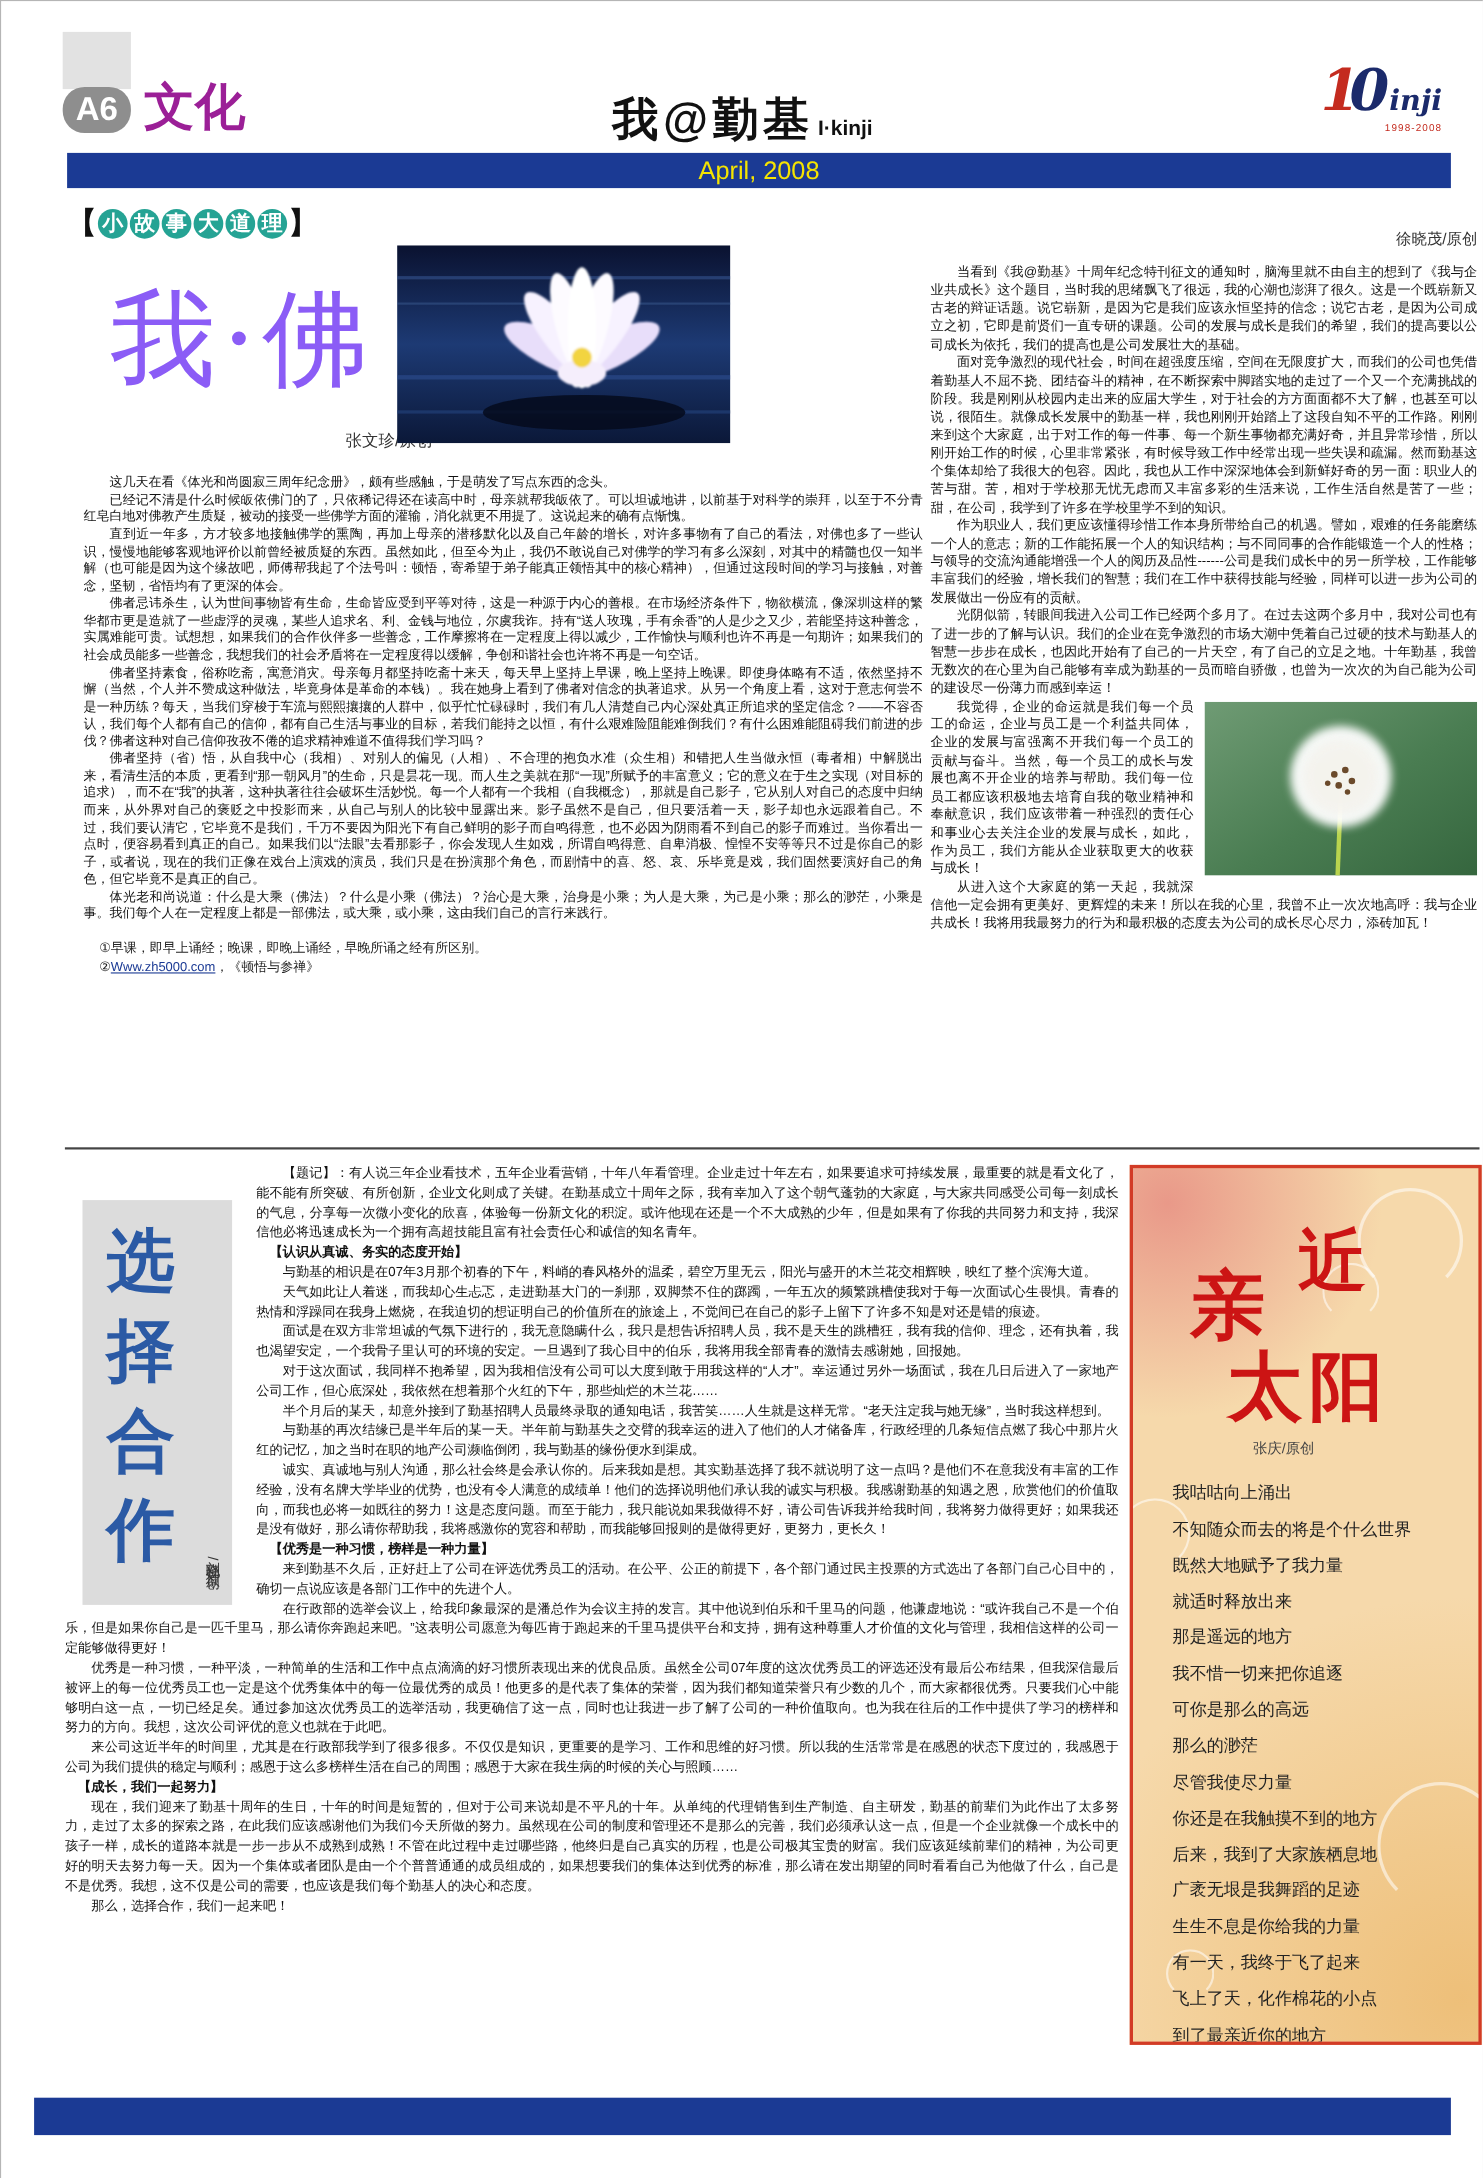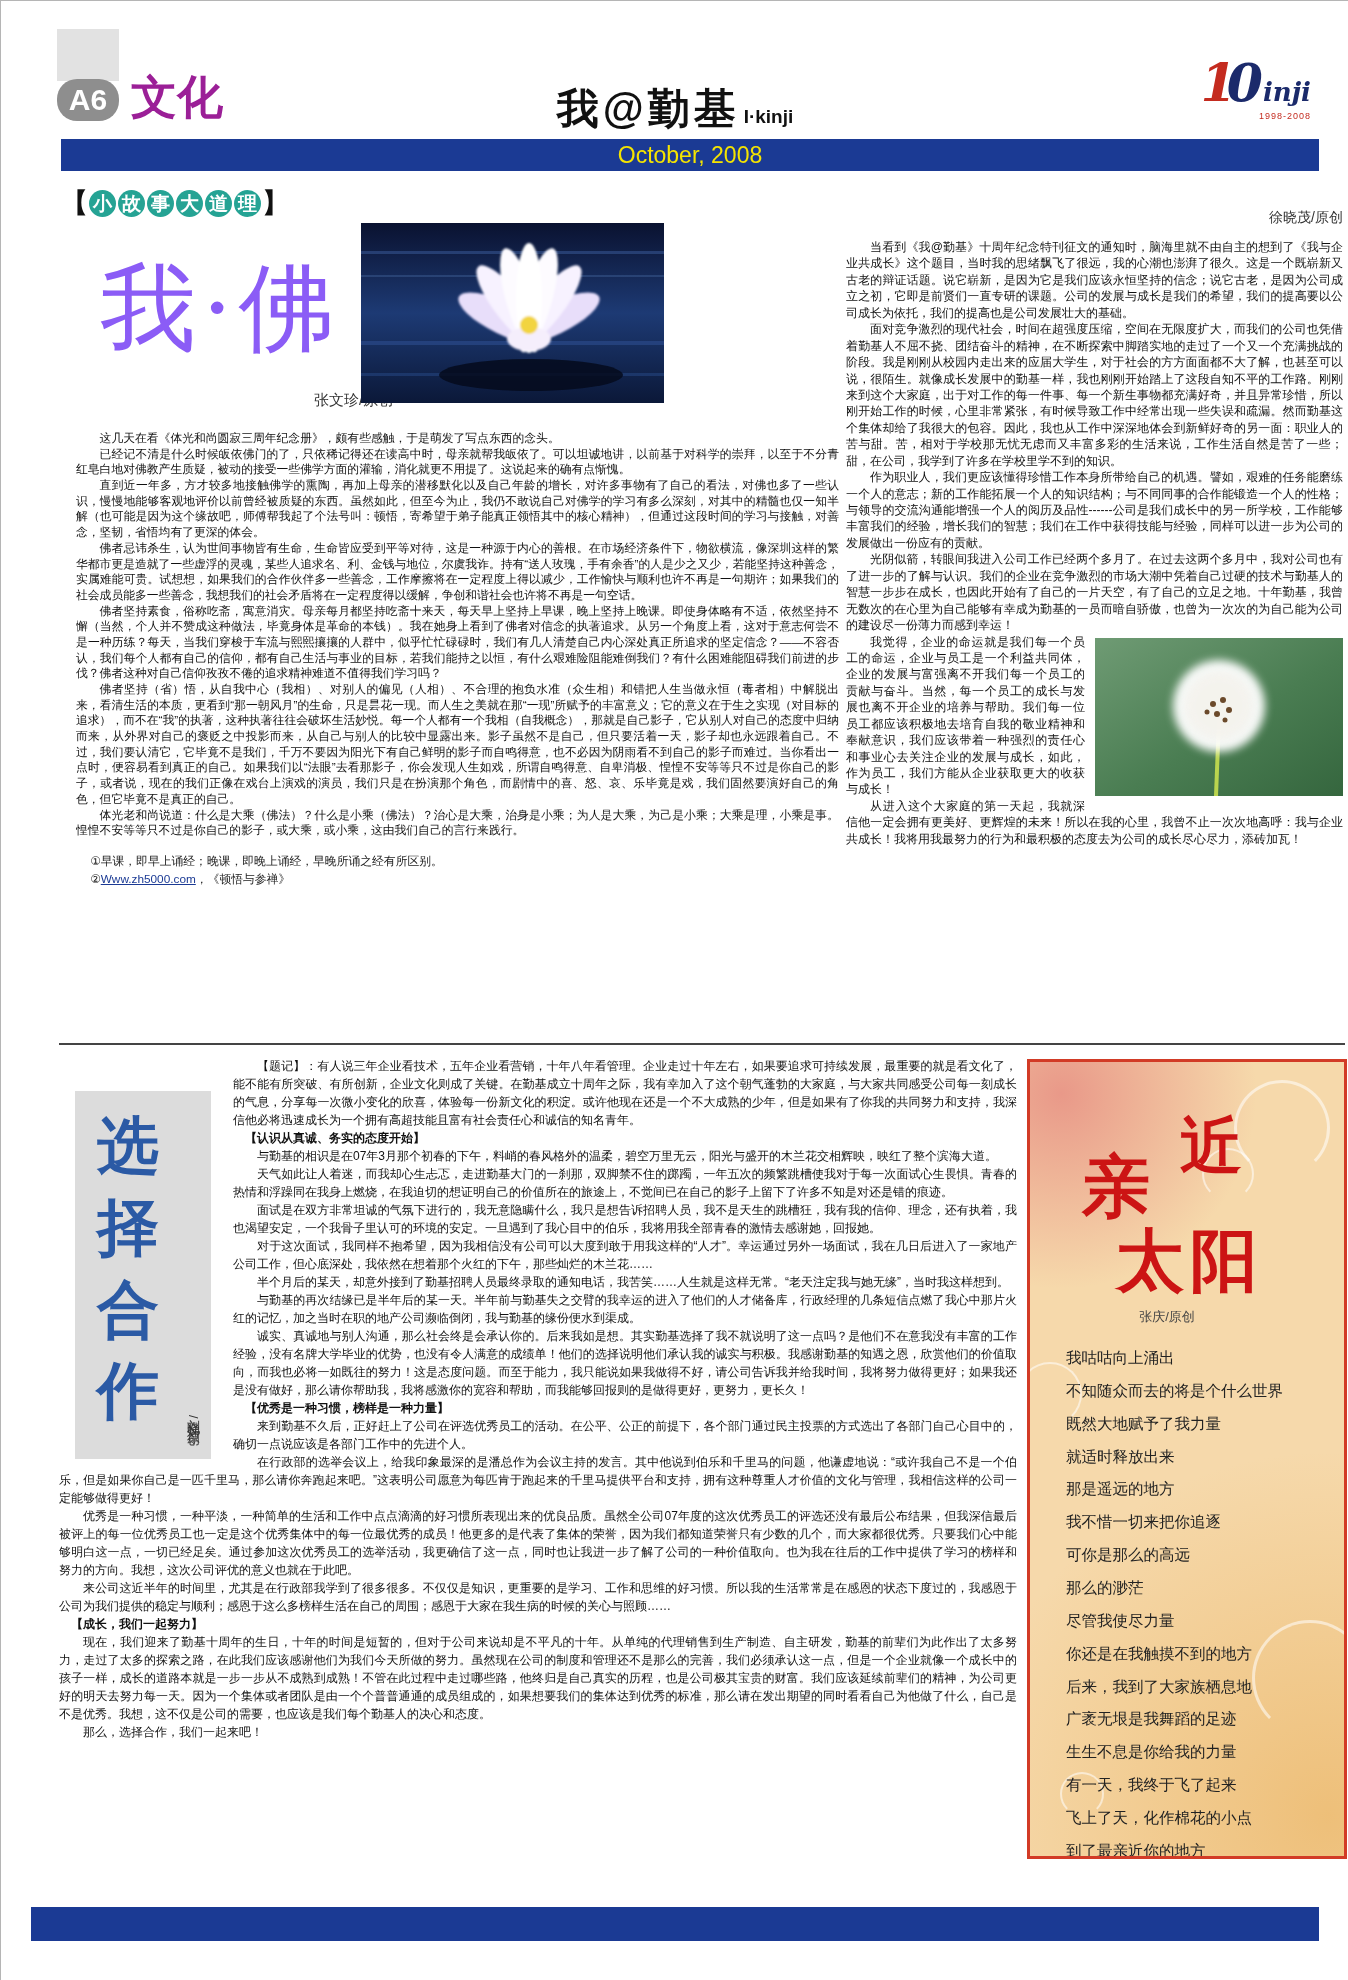--- a/index.html
+++ b/index.html
@@ -100,21 +100,21 @@
   <div class="masthead">
     <span class="mh-main">我@勤基</span><span class="mh-sub">I·kinji</span>
   </div>
   <div class="logo">
     <div>
       <span class="logo-1">1</span><span class="logo-0">0</span><span class="logo-inji">inji</span>
     </div>
     <div class="logo-years">1998-2008</div>
   </div>
   <div class="datebar">
-    <span>October, 2008</span>
+    <span>April, 2008</span>
   </div>
 
   <div class="tag">
     <span class="br">【</span><span class="circle">小</span><span class="circle">故</span><span class="circle">事</span><span class="circle">大</span><span class="circle">道</span><span class="circle">理</span><span class="br">】</span>
   </div>
 
   <div class="art-buddha">
     <div class="buddha-title">我·佛</div>
     <div class="buddha-author">张文珍/原创</div>
     <svg class="lotus-photo" viewBox="0 0 303 180" xmlns="http://www.w3.org/2000/svg">
@@ -146,21 +146,21 @@
         <circle cx="0" cy="-6" r="9" fill="#f2d441"></circle>
       </g>
     </svg>
     <div class="buddha-body">
       <p>这几天在看《体光和尚圆寂三周年纪念册》，颇有些感触，于是萌发了写点东西的念头。</p>
       <p>已经记不清是什么时候皈依佛门的了，只依稀记得还在读高中时，母亲就帮我皈依了。可以坦诚地讲，以前基于对科学的崇拜，以至于不分青红皂白地对佛教产生质疑，被动的接受一些佛学方面的灌输，消化就更不用提了。这说起来的确有点惭愧。</p>
       <p>直到近一年多，方才较多地接触佛学的熏陶，再加上母亲的潜移默化以及自己年龄的增长，对许多事物有了自己的看法，对佛也多了一些认识，慢慢地能够客观地评价以前曾经被质疑的东西。虽然如此，但至今为止，我仍不敢说自己对佛学的学习有多么深刻，对其中的精髓也仅一知半解（也可能是因为这个缘故吧，师傅帮我起了个法号叫：顿悟，寄希望于弟子能真正领悟其中的核心精神），但通过这段时间的学习与接触，对善念，坚韧，省悟均有了更深的体会。</p>
       <p>佛者忌讳杀生，认为世间事物皆有生命，生命皆应受到平等对待，这是一种源于内心的善根。在市场经济条件下，物欲横流，像深圳这样的繁华都市更是造就了一些虚浮的灵魂，某些人追求名、利、金钱与地位，尔虞我诈。持有“送人玫瑰，手有余香”的人是少之又少，若能坚持这种善念，实属难能可贵。试想想，如果我们的合作伙伴多一些善念，工作摩擦将在一定程度上得以减少，工作愉快与顺利也许不再是一句期许；如果我们的社会成员能多一些善念，我想我们的社会矛盾将在一定程度得以缓解，争创和谐社会也许将不再是一句空话。</p>
       <p>佛者坚持素食，俗称吃斋，寓意消灾。母亲每月都坚持吃斋十来天，每天早上坚持上早课，晚上坚持上晚课。即使身体略有不适，依然坚持不懈（当然，个人并不赞成这种做法，毕竟身体是革命的本钱）。我在她身上看到了佛者对信念的执著追求。从另一个角度上看，这对于意志何尝不是一种历练？每天，当我们穿梭于车流与熙熙攘攘的人群中，似乎忙忙碌碌时，我们有几人清楚自己内心深处真正所追求的坚定信念？——不容否认，我们每个人都有自己的信仰，都有自己生活与事业的目标，若我们能持之以恒，有什么艰难险阻能难倒我们？有什么困难能阻碍我们前进的步伐？佛者这种对自己信仰孜孜不倦的追求精神难道不值得我们学习吗？</p>
       <p>佛者坚持（省）悟，从自我中心（我相）、对别人的偏见（人相）、不合理的抱负水准（众生相）和错把人生当做永恒（毒者相）中解脱出来，看清生活的本质，更看到“那一朝风月”的生命，只是昙花一现。而人生之美就在那“一现”所赋予的丰富意义；它的意义在于生之实现（对目标的追求），而不在“我”的执著，这种执著往往会破坏生活妙悦。每一个人都有一个我相（自我概念），那就是自己影子，它从别人对自己的态度中归纳而来，从外界对自己的褒贬之中投影而来，从自己与别人的比较中显露出来。影子虽然不是自己，但只要活着一天，影子却也永远跟着自己。不过，我们要认清它，它毕竟不是我们，千万不要因为阳光下有自己鲜明的影子而自鸣得意，也不必因为阴雨看不到自己的影子而难过。当你看出一点时，便容易看到真正的自己。如果我们以“法眼”去看那影子，你会发现人生如戏，所谓自鸣得意、自卑消极、惶惶不安等等只不过是你自己的影子，或者说，现在的我们正像在戏台上演戏的演员，我们只是在扮演那个角色，而剧情中的喜、怒、哀、乐毕竟是戏，我们固然要演好自己的角色，但它毕竟不是真正的自己。</p>
-      <p>体光老和尚说道：什么是大乘（佛法）？什么是小乘（佛法）？治心是大乘，治身是小乘；为人是大乘，为己是小乘；大乘是理，小乘是事。惶惶不安等等只不过是你自己的影子，或大乘，或小乘，这由我们自己的言行来践行。</p>
+      <p>体光老和尚说道：什么是大乘（佛法）？什么是小乘（佛法）？治心是大乘，治身是小乘；为人是大乘，为己是小乘；那么的渺茫，小乘是事。我们每个人在一定程度上都是一部佛法，或大乘，或小乘，这由我们自己的言行来践行。</p>
       <div class="footnotes">
         <div>①早课，即早上诵经；晚课，即晚上诵经，早晚所诵之经有所区别。</div>
         <div><span>②</span><span class="fn-link">Www.zh5000.com</span><span>，《顿悟与参禅》</span></div>
       </div>
     </div>
   </div>
 
   <div class="art-company">
     <div class="company-author">徐晓茂/原创</div>
     <div class="company-body">

